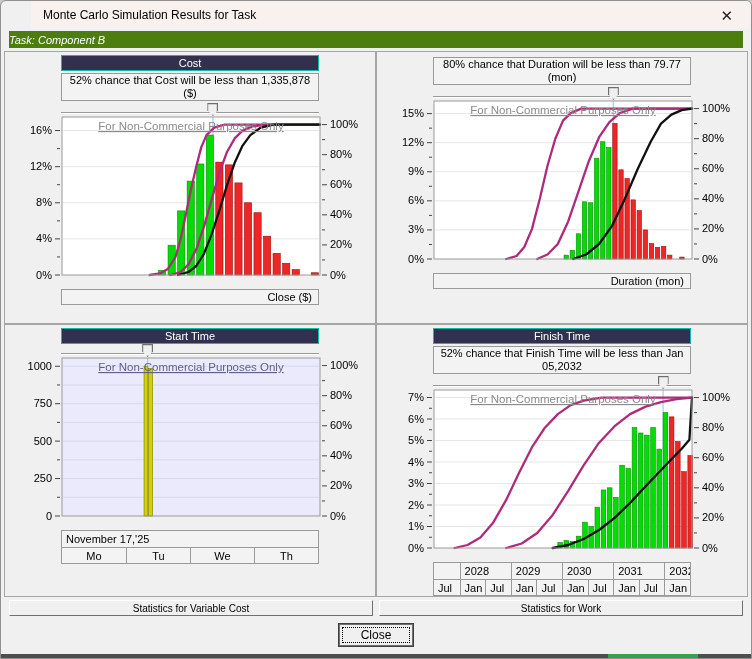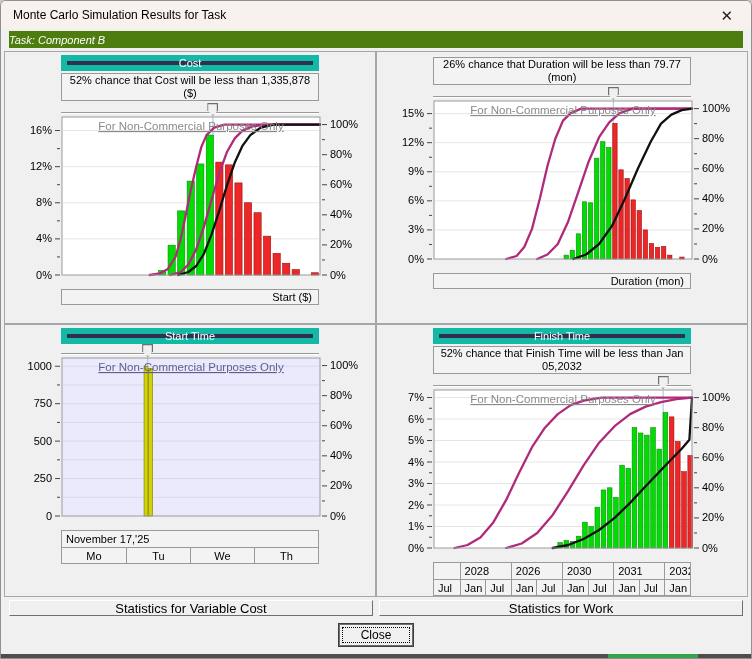--- a/index.html
+++ b/index.html
@@ -11,37 +11,37 @@
   }
   .window {
     width:752px; height:659px; background:#f0f0f0;
     border:1px solid #8f8f8f; border-radius:6px 6px 0 0;
     overflow:hidden; position:relative;
     display:flex; flex-direction:column;
   }
   .titlebar {
     height:28px; background:#f9f1ee; flex:0 0 auto;
     display:flex; align-items:center; justify-content:space-between;
-    padding:0 12px; font-size:12px;
+    padding:0 12px; font-size:12px;margin-left:30px;
   }
   .title-close { font-size:15px; line-height:1; color:#222; cursor:default; padding:2px 6px; }
   .taskbar {
     margin:2px 8px 3px 8px; height:17px; flex:0 0 auto;
     background:#4d7c0f; color:#fff;
     display:flex; align-items:center; justify-content:flex-start;font-style:italic;
   }
   .grid {
     margin:0 3px; flex:0 0 auto; height:546px;
     display:grid; grid-template-columns:1fr 1fr; grid-template-rows:1fr 1fr;
     gap:2px; background:#a6a6a6; border:1px solid #a6a6a6;
   }
   .panel { background:#f0f0f0; padding-top:3px; overflow:hidden; position:relative; }
   .panel-header {
     margin-left:56px; width:258px; height:16px;
-    background:#31314f; color:#fff; border:6px solid #14b8a6;
+    background:#31314f; color:#fff; border:1px solid #14b8a6;
     display:flex; align-items:center; justify-content:center;
   }
   .info-box {
     margin:2px 0 2px 56px; width:258px; height:28px;
     background:#f3f3f3; border:1px solid #9a9a9a;
     display:flex; align-items:center; justify-content:center;
     text-align:center; line-height:13px; padding:0 6px;
   }
   .slider-row { position:relative; height:12px; margin-left:0; width:370px; }
   .slider-groove {
@@ -63,21 +63,21 @@
   .xaxis-table { border:1px solid #9a9a9a; background:#f3f3f3; }
   .xrow { display:flex; height:16px; }
   .xrow + .xrow { border-top:1px solid #9a9a9a; }
   .xcell {
     display:flex; align-items:center; overflow:hidden; white-space:nowrap;
     border-left:1px solid #9a9a9a; padding:0 4px;
   }
   .xcell:first-child { border-left:none; }
   .stats-row { display:flex; gap:6px; margin:3px 8px 0 8px; flex:0 0 auto; }
   .stats-btn {
-    flex:1; height:16px; background:#f0f0f0; font-size:13px;
+    flex:1; height:16px; background:#f0f0f0; font-size:10px;
     border:1px solid; border-color:#ffffff #6f6f6f #6f6f6f #ffffff;
     display:flex; align-items:center; justify-content:center; cursor:default;
   }
   .close-row { flex:1 1 auto; display:flex; align-items:center; justify-content:center; }
   .close-btn {
     width:74px; height:22px; background:#f0f0f0; font-size:12px;
     font-family:"Liberation Sans", sans-serif;
     border:1px solid #6f6f6f; box-shadow:0 0 0 1px #3f3f3f;
     outline:1px dotted #000; outline-offset:-4px; cursor:default;
   }
@@ -167,27 +167,27 @@
           <line x1="316" y1="9.584000000000003" x2="321" y2="9.584000000000003" stroke="#444"></line>
           <text x="324" y="13.084000000000003" text-anchor="start" font-size="11" fill="#000">100%</text>
           <line x1="316" y1="144.9584" x2="319" y2="144.9584" stroke="#444"></line>
           <line x1="316" y1="114.8752" x2="319" y2="114.8752" stroke="#444"></line>
           <line x1="316" y1="84.792" x2="319" y2="84.792" stroke="#444"></line>
           <line x1="316" y1="54.70880000000001" x2="319" y2="54.70880000000001" stroke="#444"></line>
           <line x1="316" y1="24.62559999999999" x2="319" y2="24.62559999999999" stroke="#444"></line>
           <text x="185" y="15" text-anchor="middle" font-size="11.5" fill="#8a8a8a" text-decoration="underline">For Non-Commercial Purposes Only</text>
         </svg>
       <div class="xaxis">
-          <div class="xlabel-box">Start ($)</div>
+          <div class="xlabel-box">Close ($)</div>
         </div>
     </div>
 
     <div class="panel">
       <div class="info-box">
-        <span>26% chance that Duration will be less than 79.77 (mon)</span>
+        <span>80% chance that Duration will be less than 79.77 (mon)</span>
       </div>
       <div class="slider-row">
         <div class="slider-groove"></div>
         <div class="slider-thumb" style="left: 230.81px;"></div>
       </div>
       <svg class="chart" width="368" height="172" viewBox="0 0 368 172">
           <rect x="56" y="2" width="258" height="158" fill="#ffffff"></rect>
           <line x1="57" y1="130.920245398773" x2="313" y2="130.920245398773" stroke="#e6e6e6" stroke-width="1"></line>
           <line x1="57" y1="101.84049079754601" x2="313" y2="101.84049079754601" stroke="#e6e6e6" stroke-width="1"></line>
           <line x1="57" y1="72.76073619631903" x2="313" y2="72.76073619631903" stroke="#e6e6e6" stroke-width="1"></line>
@@ -415,21 +415,21 @@
           <line x1="316" y1="84.792" x2="319" y2="84.792" stroke="#444"></line>
           <line x1="316" y1="54.70880000000001" x2="319" y2="54.70880000000001" stroke="#444"></line>
           <line x1="316" y1="24.62559999999999" x2="319" y2="24.62559999999999" stroke="#444"></line>
           <text x="185" y="15" text-anchor="middle" font-size="11.5" fill="#8a8a8a" text-decoration="underline">For Non-Commercial Purposes Only</text>
         </svg>
       <div class="xaxis">
           <div class="xaxis-table">
             <div class="xrow">
               <div class="xcell" style="width: 10%; justify-content: flex-start;"></div>
               <div class="xcell" style="width: 20%; justify-content: flex-start;">2028</div>
-              <div class="xcell" style="width: 20%; justify-content: flex-start;">2026</div>
+              <div class="xcell" style="width: 20%; justify-content: flex-start;">2029</div>
               <div class="xcell" style="width: 20%; justify-content: flex-start;">2030</div>
               <div class="xcell" style="width: 20%; justify-content: flex-start;">2031</div>
               <div class="xcell" style="width: 10%; justify-content: flex-start;">2032</div>
             </div>
             <div class="xrow">
               <div class="xcell" style="width: 10%; justify-content: flex-start;">Jul</div>
               <div class="xcell" style="width: 10%; justify-content: flex-start;">Jan</div>
               <div class="xcell" style="width: 10%; justify-content: flex-start;">Jul</div>
               <div class="xcell" style="width: 10%; justify-content: flex-start;">Jan</div>
               <div class="xcell" style="width: 10%; justify-content: flex-start;">Jul</div>

